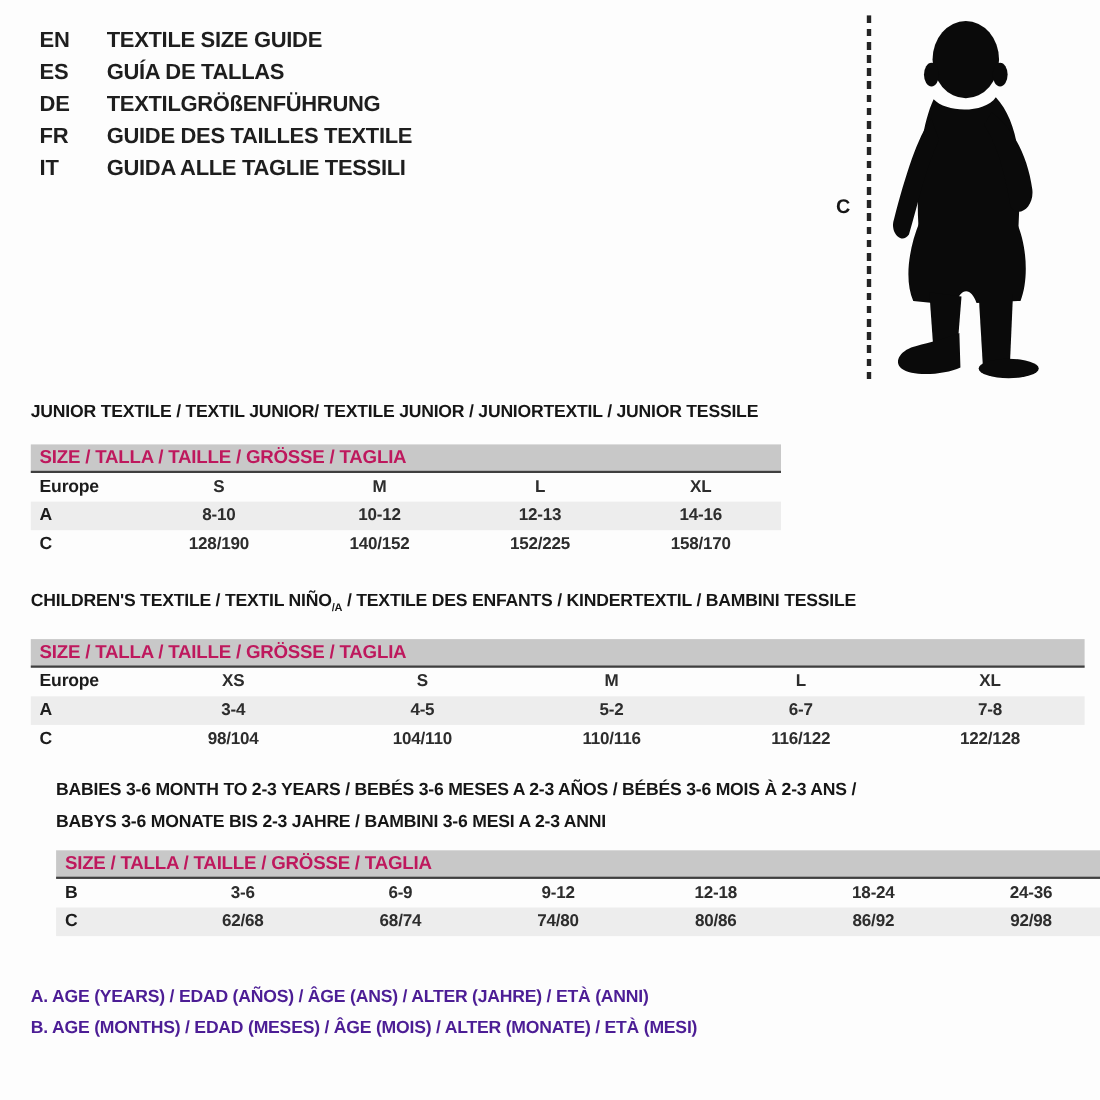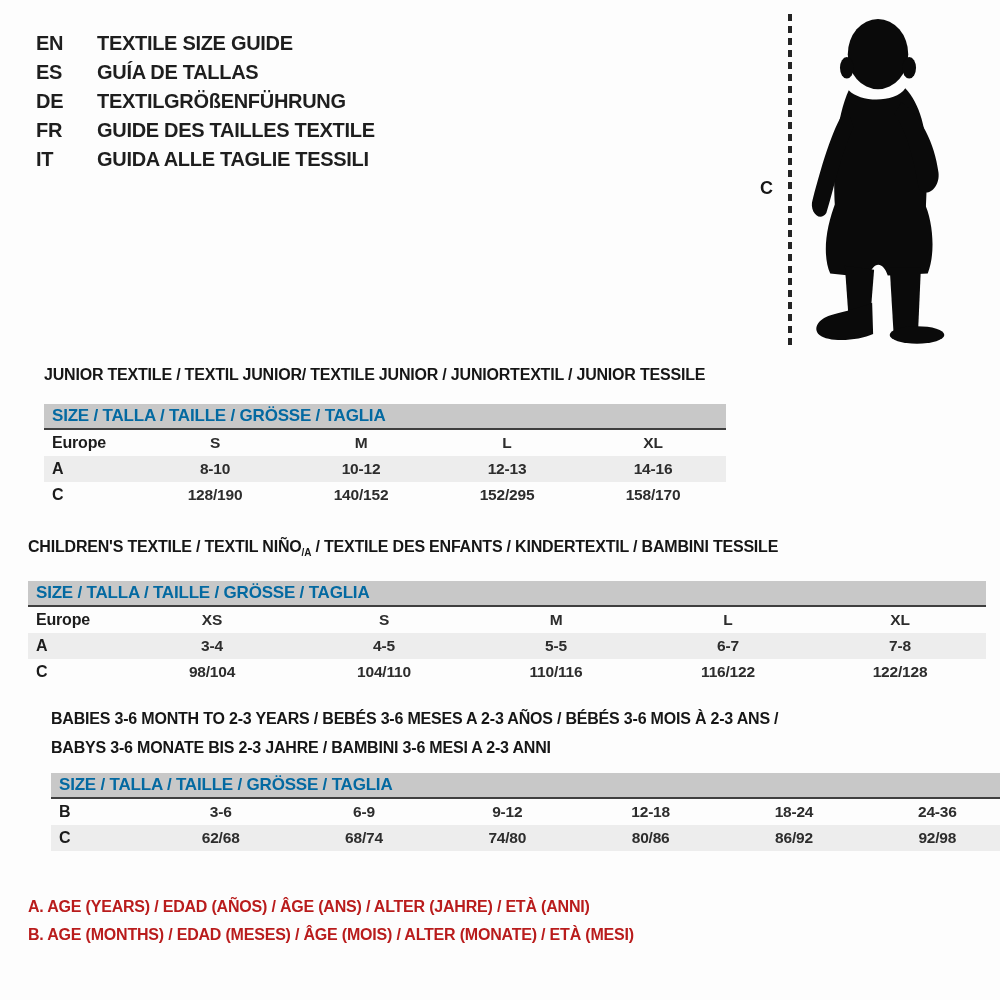--- a/index.html
+++ b/index.html
@@ -5,58 +5,58 @@
   html,body{margin:0;padding:0;}
   body{
     width:1000px;height:1000px;position:relative;overflow:hidden;
     background:#fdfdfd;color:#1e1e1e;
     font-family:"Liberation Sans","DejaVu Sans",sans-serif;
   }
   .abs{position:absolute;}
 
   
   #lang-list{left:36px;top:26px;}
-  .lang-row{display:flex;height:29px;align-items:flex-end;font-weight:bold;font-size:20px;letter-spacing:-0.3px;white-space:nowrap;}
+  .lang-row{display:flex;height:29px;align-items:flex-start;font-weight:bold;font-size:20px;letter-spacing:-0.3px;white-space:nowrap;}
   .lang-code{width:61px;}
 
   
   #height-marker-label{left:760px;top:178px;font-size:18px;font-weight:bold;color:#161616;}
   #height-dotted-line{
     left:788px;top:14px;width:4px;height:333px;
     background:repeating-linear-gradient(to bottom,#242424 0px,#242424 7px,transparent 7px,transparent 12px);
   }
   #baby-figure{left:800px;top:8px;width:156px;height:340px;}
 
   
   .size-section{position:absolute;}
-  #sec-junior{left:44px;top:360px;width:682px;}
+  #sec-junior{left:28px;top:360px;width:682px;}
   #sec-children{left:28px;top:532px;width:958px;}
   #sec-babies{left:28px;top:704px;width:958px;margin-left:23px;}
 
   .sec-title{font-weight:bold;font-size:16px;letter-spacing:-0.2px;white-space:nowrap;color:#161616;}
   .title-line{line-height:29px;}
   .sub{font-size:10px;vertical-align:-4px;}
 
   .size-band{
-    height:24px;line-height:24px;background:#c8c8c8;color:#0369a1;
+    height:24px;line-height:24px;background:#c8c8c8;color:#be185d;
     font-weight:bold;font-size:17px;letter-spacing:-0.2px;
     padding-left:8px;border-bottom:2px solid #3f3f3f;white-space:nowrap;
   }
   #sec-junior .size-band{margin-top:15px;}
   #sec-children .size-band{margin-top:14px;}
   #sec-babies .size-band{margin-top:11px;}
 
   .trow{display:flex;height:26px;align-items:center;font-weight:bold;font-size:16px;}
   .trow.alt{background:#ededed;}
   .tlabel{width:90px;padding-left:8px;font-size:16px;color:#1c1c1c;letter-spacing:-0.2px;}
   .tcell{flex:1;text-align:center;color:#2d2d2d;font-size:15.5px;letter-spacing:-0.2px;}
 
   
   #notes{left:28px;top:893px;}
-  .note-line{font-weight:bold;font-size:16px;line-height:28px;letter-spacing:-0.2px;white-space:nowrap;color:#b91c1c;}
+  .note-line{font-weight:bold;font-size:16px;line-height:28px;letter-spacing:-0.2px;white-space:nowrap;color:#4c1d95;}
 </style>
 </head>
 <body>
 
 <div id="lang-list" class="abs">
     <div class="lang-row">
       <span class="lang-code">EN</span>
       <span class="lang-label">TEXTILE SIZE GUIDE</span>
     </div>
     <div class="lang-row">
@@ -112,21 +112,21 @@
         <span class="tlabel">A</span>
         <span class="tcell">8-10</span>
         <span class="tcell">10-12</span>
         <span class="tcell">12-13</span>
         <span class="tcell">14-16</span>
       </div>
       <div class="trow">
         <span class="tlabel">C</span>
         <span class="tcell">128/190</span>
         <span class="tcell">140/152</span>
-        <span class="tcell">152/295</span>
+        <span class="tcell">152/225</span>
         <span class="tcell">158/170</span>
       </div>
     </div>
 </div>
 
 <div id="sec-children" class="size-section">
   <div class="sec-title">
       <div class="title-line"><span>CHILDREN'S TEXTILE / TEXTIL NIÑO</span><span class="sub">/A</span><span> / TEXTILE DES ENFANTS / KINDERTEXTIL / BAMBINI TESSILE</span></div>
     </div>
   <div class="size-band">SIZE / TALLA / TAILLE / GRÖSSE / TAGLIA</div>
@@ -136,21 +136,21 @@
         <span class="tcell">XS</span>
         <span class="tcell">S</span>
         <span class="tcell">M</span>
         <span class="tcell">L</span>
         <span class="tcell">XL</span>
       </div>
       <div class="trow alt">
         <span class="tlabel">A</span>
         <span class="tcell">3-4</span>
         <span class="tcell">4-5</span>
-        <span class="tcell">5-5</span>
+        <span class="tcell">5-2</span>
         <span class="tcell">6-7</span>
         <span class="tcell">7-8</span>
       </div>
       <div class="trow">
         <span class="tlabel">C</span>
         <span class="tcell">98/104</span>
         <span class="tcell">104/110</span>
         <span class="tcell">110/116</span>
         <span class="tcell">116/122</span>
         <span class="tcell">122/128</span>

